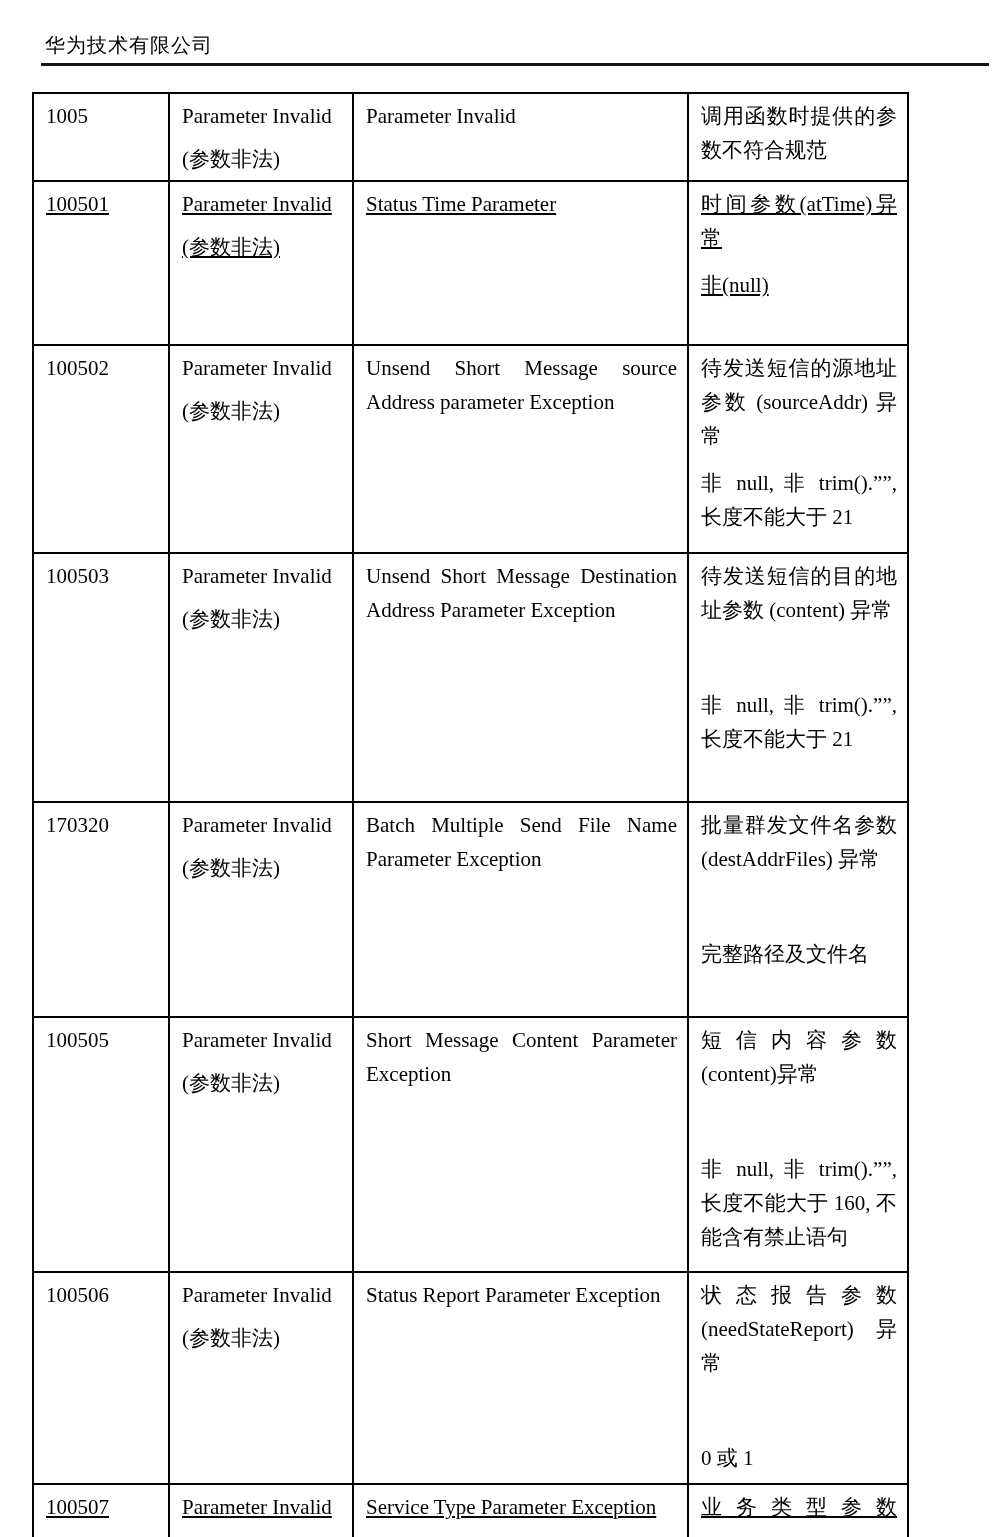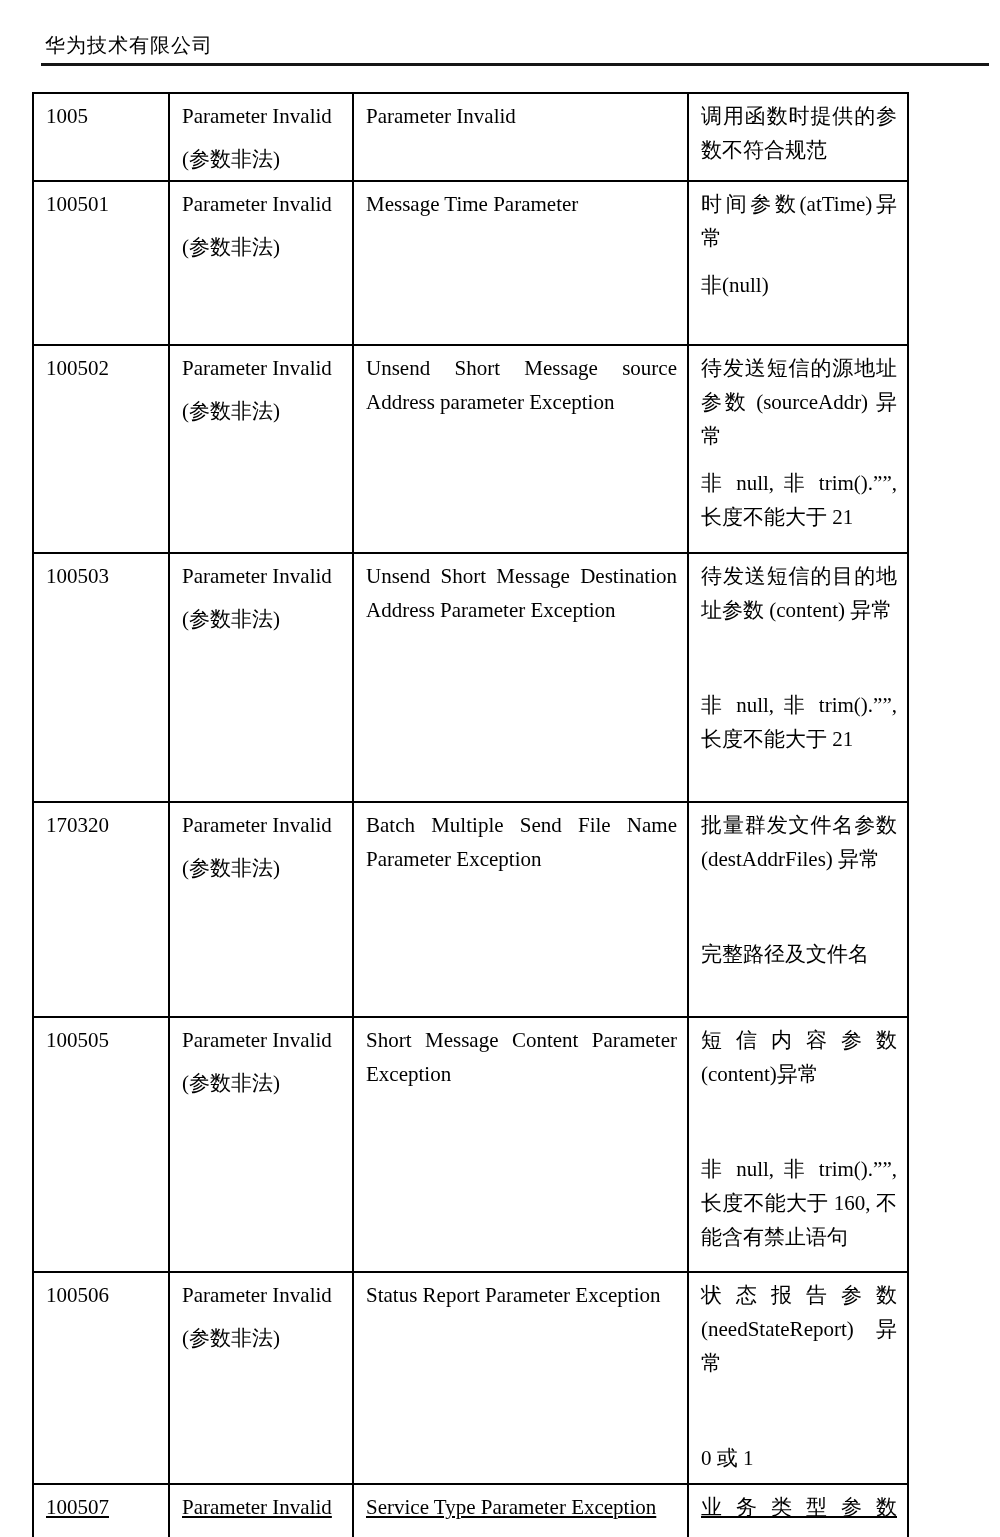--- a/index.html
+++ b/index.html
@@ -41,21 +41,21 @@
     font-size: 21px;
     line-height: 34px;
     overflow: hidden;
   }
   col.c-code { width: 136px; }
   col.c-name { width: 184px; }
   col.c-desc-en { width: 335px; }
   col.c-desc-zh { width: 220px; }
 
   tr.r0 { height: 87px; }
-  tr.r1 { height: 164px; }
+  tr.r1 { height: 164px; text-decoration: underline; }
   tr.r2 { height: 208px; }
   tr.r3 { height: 249px; }
   tr.r4 { height: 215px; }
   tr.r5 { height: 255px; }
   tr.r6 { height: 212px; }
   tr.r7 { height: 49px; text-decoration: underline; }
   tr.r7 td { border-bottom-width: 4px; }
 
   .name-en { margin-bottom: 9px; }
   .desc-en-cell { text-align: justify; }
@@ -104,21 +104,21 @@
 
     <tr class="r1">
       <td>
           <div>100501</div>
         </td>
       <td>
         <div class="name-en">Parameter Invalid</div>
         <div>(参数非法)</div>
       </td>
       <td class="desc-en-cell">
-          <div>Message Time Parameter</div>
+          <div>Status Time Parameter</div>
         </td>
       <td class="desc-zh-cell">
         <div class="para">时间参数(atTime)异常</div>
         <div class="para">非(null)</div>
       </td>
     </tr>
 
     <tr class="r2">
       <td>
           <div>100502</div>

